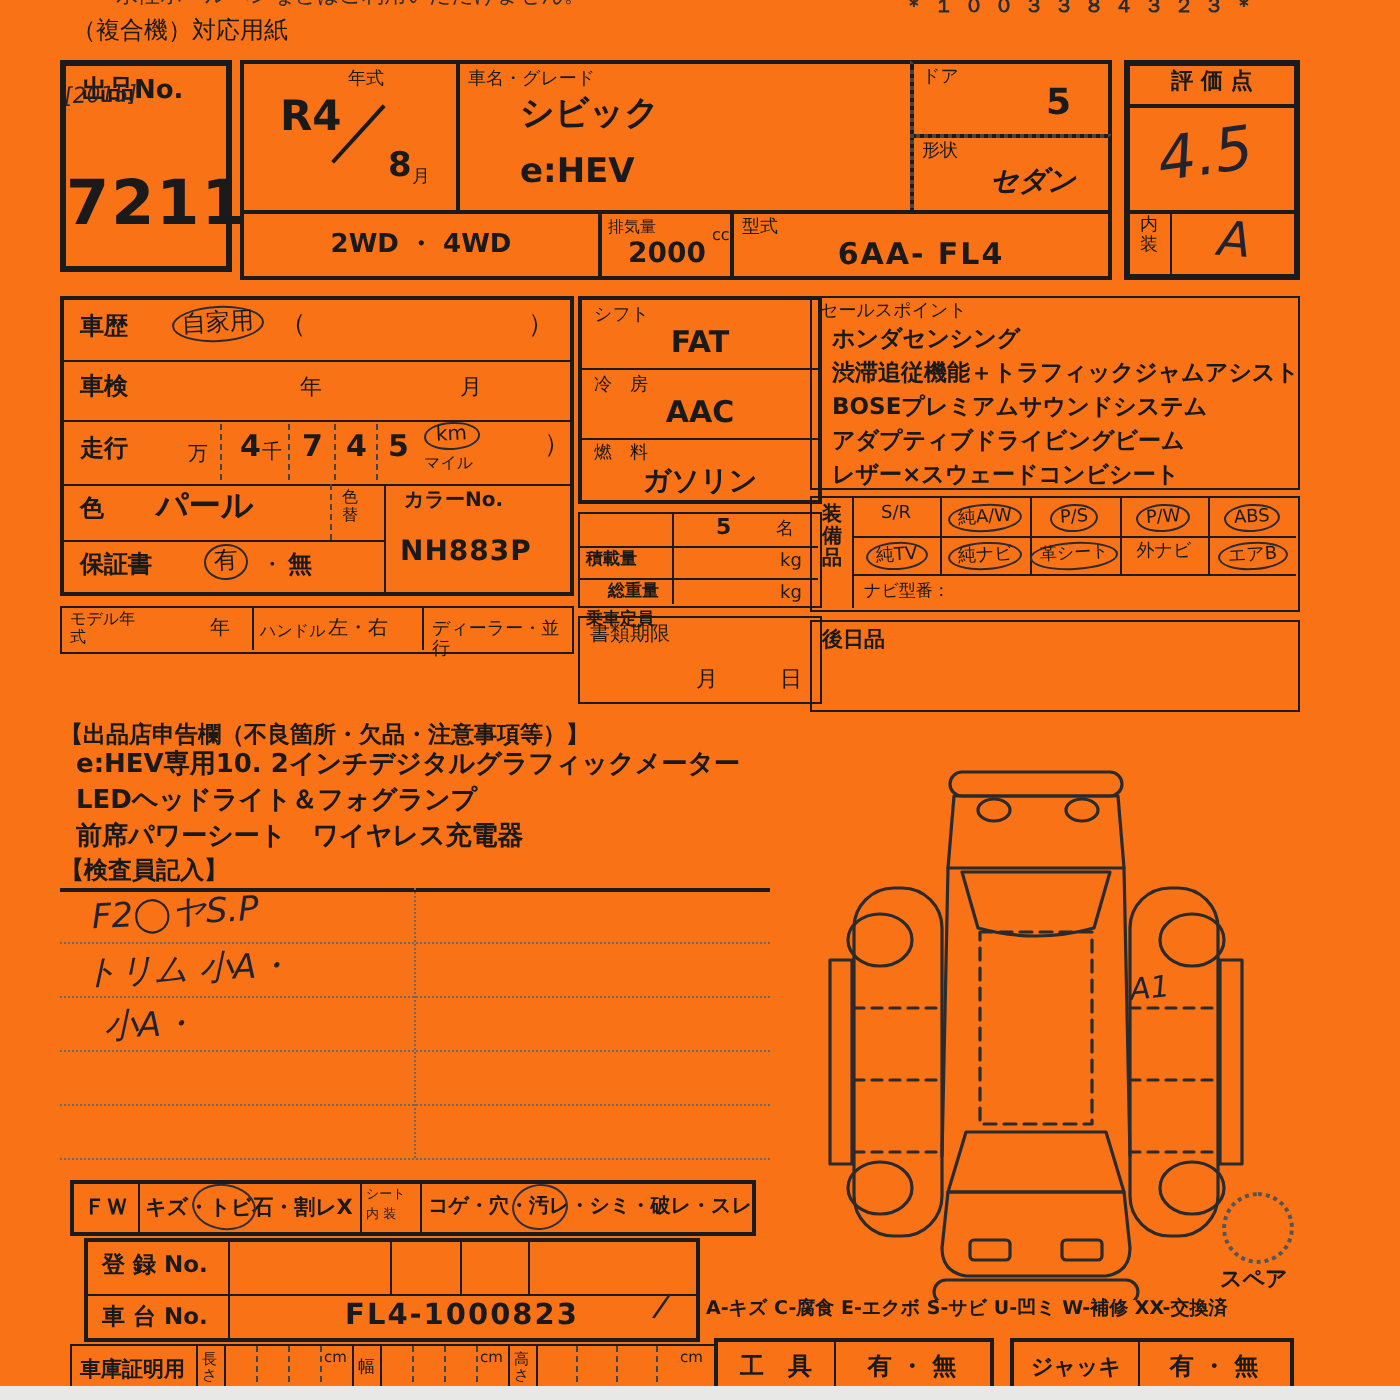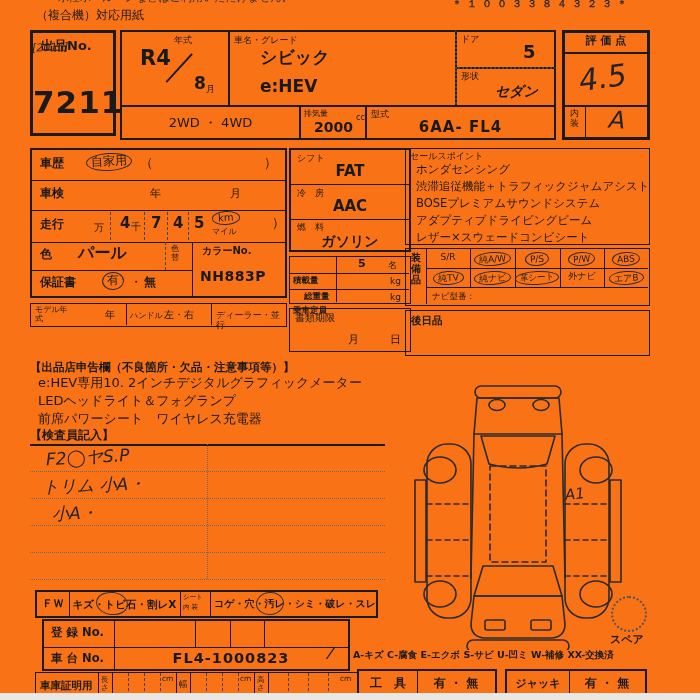--- a/index.html
+++ b/index.html
@@ -13,21 +13,21 @@
   .abs { position:absolute; }
   .box { position:absolute; border:2px solid #1b1b1b; background:transparent; }
   .thick { border-width:3px; }
   .thin { border-width:1.5px; }
   .hl { position:absolute; border-top:1.5px solid #1b1b1b; }
   .vl { position:absolute; border-left:1.5px solid #1b1b1b; }
   .hdot { border-top:1.5px dotted #6a6a6a; }
   .vdot { border-left:1.5px dotted #6a6a6a; }
   .vdash { border-left:1px dashed #444; }
   .b { font-weight:700; }
-  .sb { font-weight:400; }
+  .sb { font-weight:700; }
   .ctr { text-align:center; }
   .lbl { font-size:9px; }
   .oval { display:inline-block; border:1.6px solid #2a2a33; border-radius:50%; padding:1px 4px; transform:rotate(-3deg); }
   .hw { font-family:"DejaVu Sans",sans-serif; font-style:italic; color:#23232e; font-weight:500; }
   .hwoval { position:absolute; border:1.7px solid #2f2f3a; border-radius:50%; background:transparent; }
   .vtext { line-height:1.08; word-break:break-all; }
 </style>
 </head>
 <body>
 

